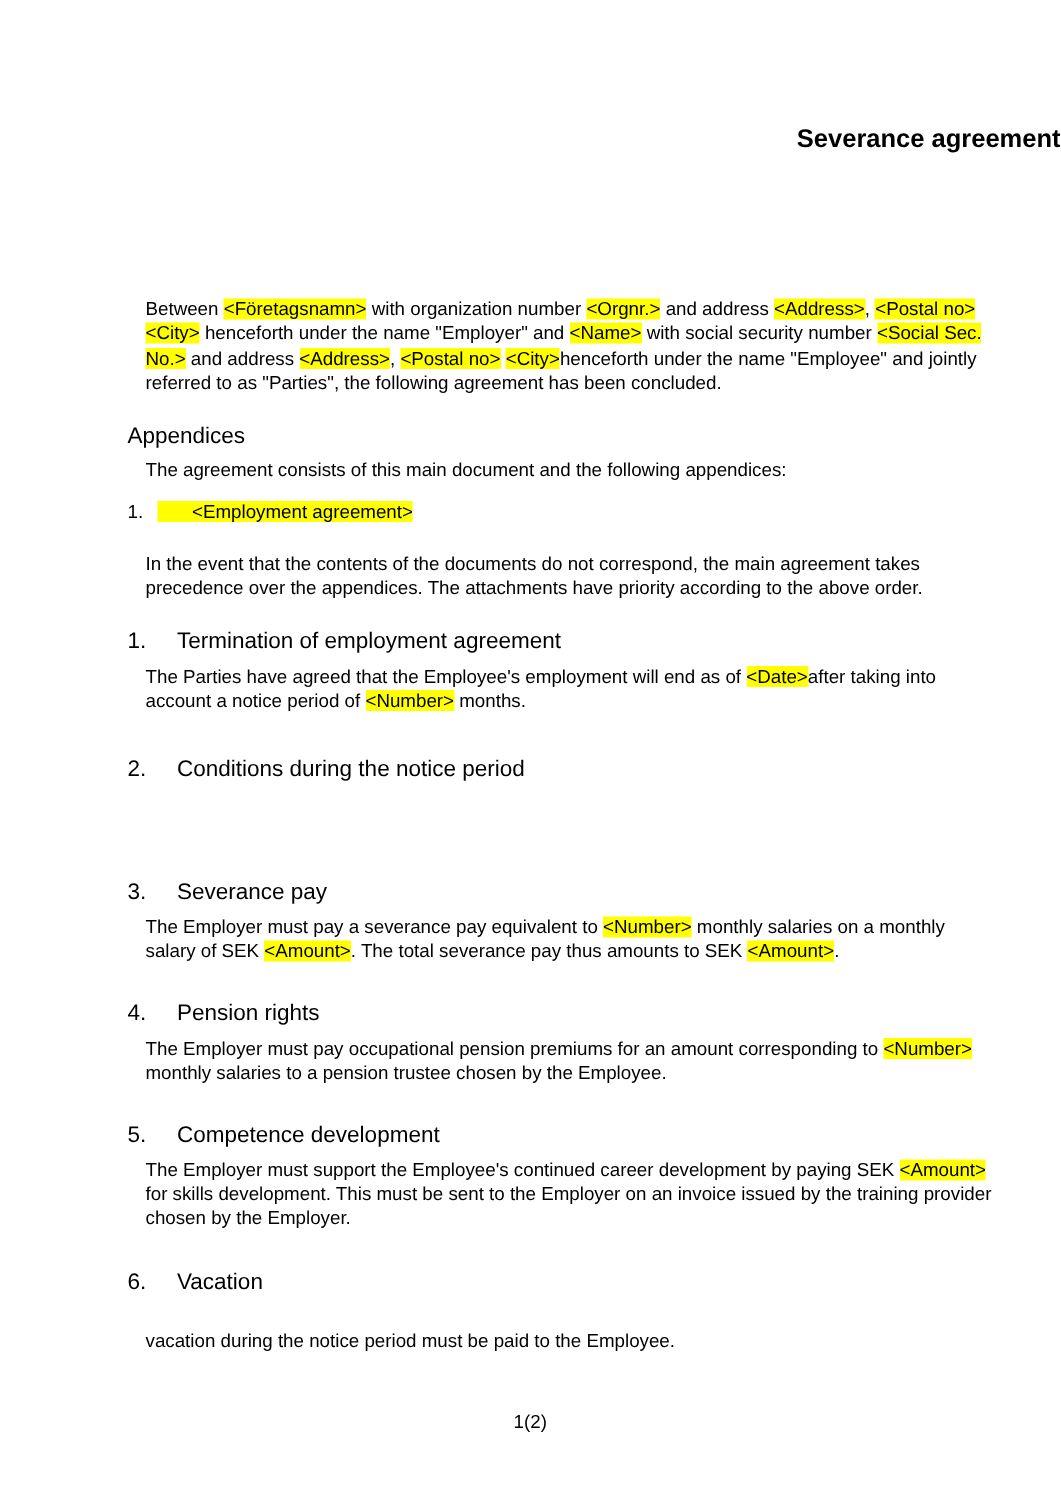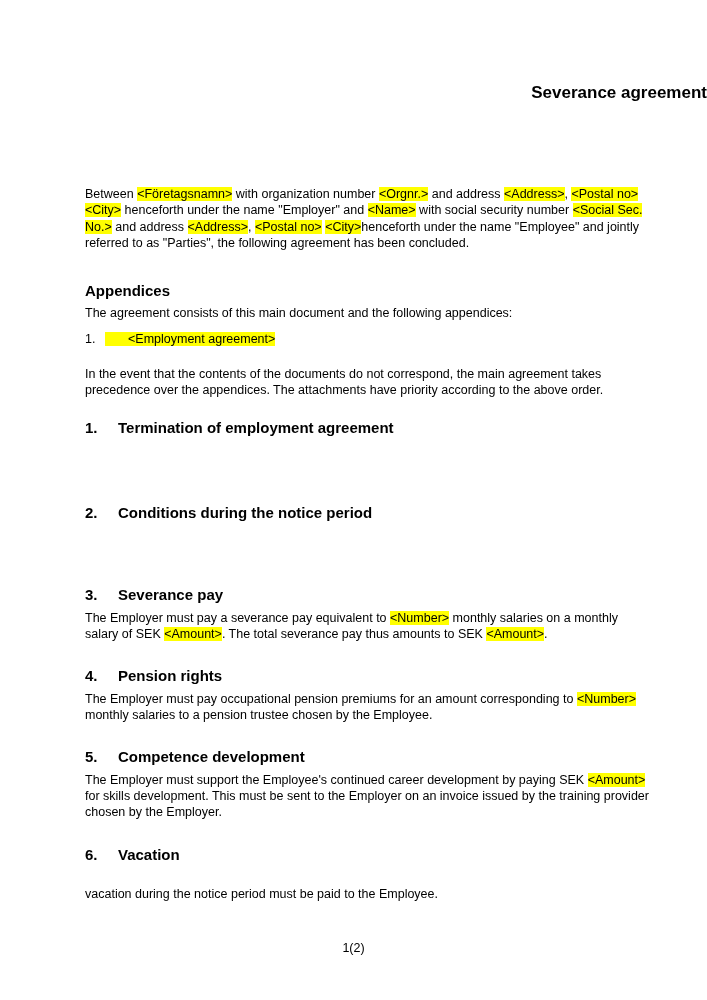--- a/index.html
+++ b/index.html
@@ -19,29 +19,29 @@
     font-size:17px; line-height:20px;
     font-weight:bold;
   }
   .content {
     position:absolute;
     left:85px; top:0;
     width:537px;
   }
   .blk { position:absolute; left:0; right:0; }
   .body {
-    margin:0;
+    margin:12px;
     font-size:12.5px;
     line-height:16.3px;
     white-space:nowrap;
   }
   h2 {
     margin:0;
     font-size:15px; line-height:17px;
-    font-weight:bold;
+    font-weight:normal;
     display:flex;
   }
   .sec-num { width:33px; flex:none; }
   .sec-body { margin-top:6.5px; }
   .lead { margin-top:6px; }
   .list-item {
     display:flex;
     margin-top:10px;
     font-size:12.5px; line-height:16.3px;
     white-space:nowrap;
@@ -80,20 +80,21 @@
         </div>
       <p class="body note" id="appendices-note"><span>In the event that the contents of the documents do not correspond, the main agreement takes</span><br><span>precedence over the appendices. The attachments have priority according to the above order.</span></p>
     </section>
 
     <div id="sections">
         <section class="blk" style="top: 419px;">
           <h2>
             <span class="sec-num">1.</span>
             <span>Termination of employment agreement</span>
           </h2>
+          <p class="body sec-body"><span>The Parties have agreed that the Employee's employment will end as of </span><span class="hl" style="background: rgb(255, 255, 0);">&lt;Date&gt;</span><span>after taking into</span><br><span>account a notice period of </span><span class="hl" style="background: rgb(255, 255, 0);">&lt;Number&gt;</span><span> months.</span></p>
         </section>
         <section class="blk" style="top: 504px;">
           <h2>
             <span class="sec-num">2.</span>
             <span>Conditions during the notice period</span>
           </h2>
           <p class="body sec-body"><br></p>
         </section>
         <section class="blk" style="top: 586px;">
           <h2>

